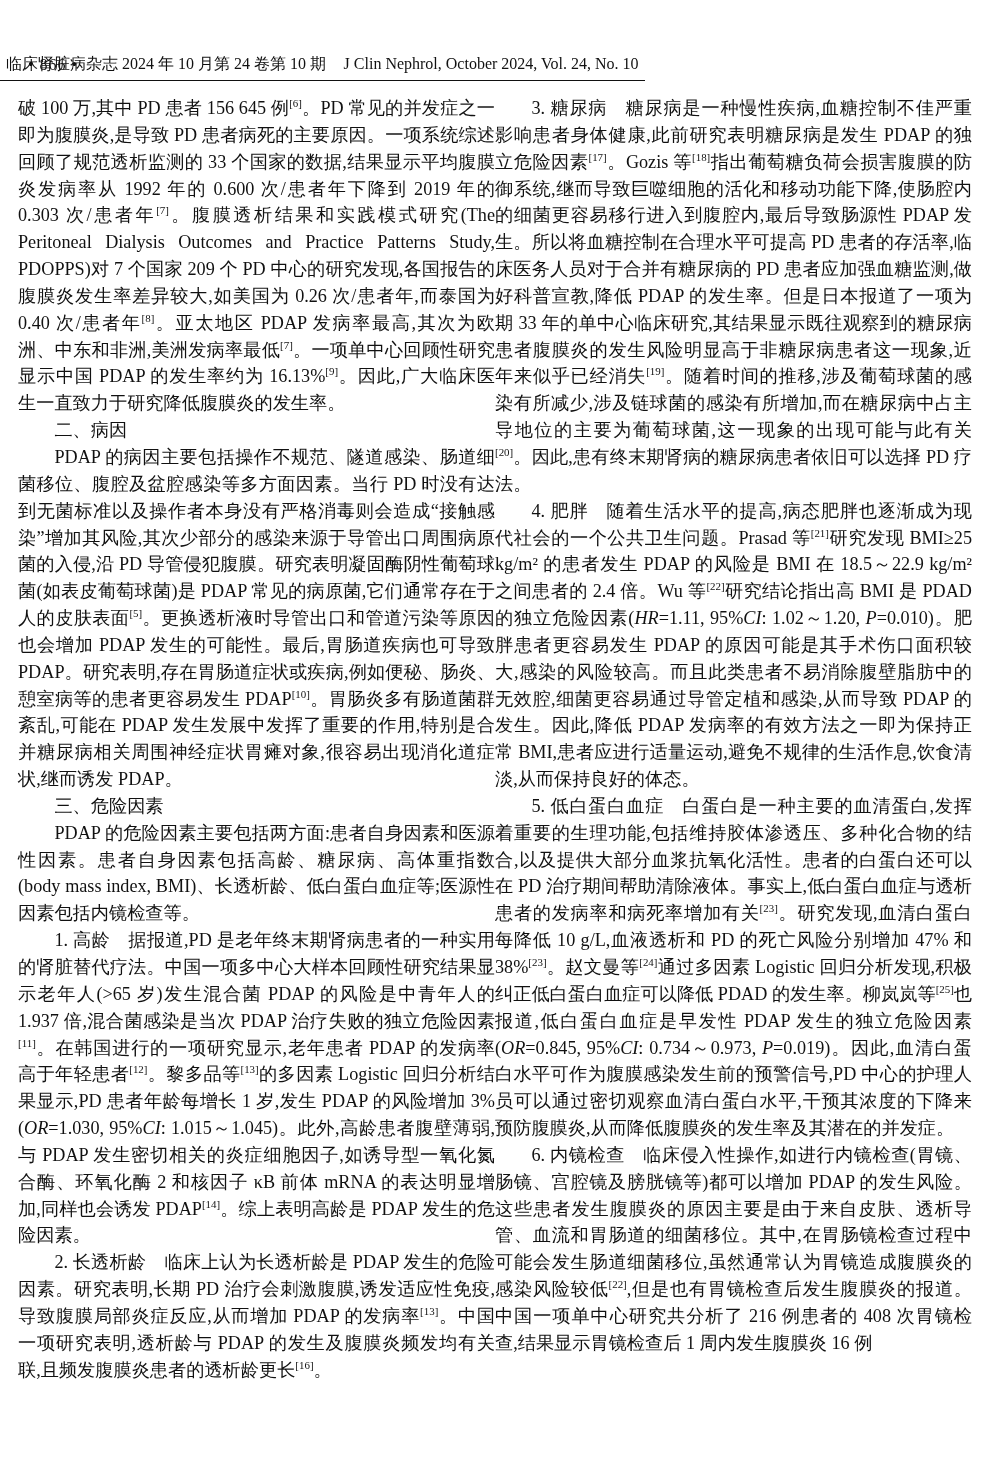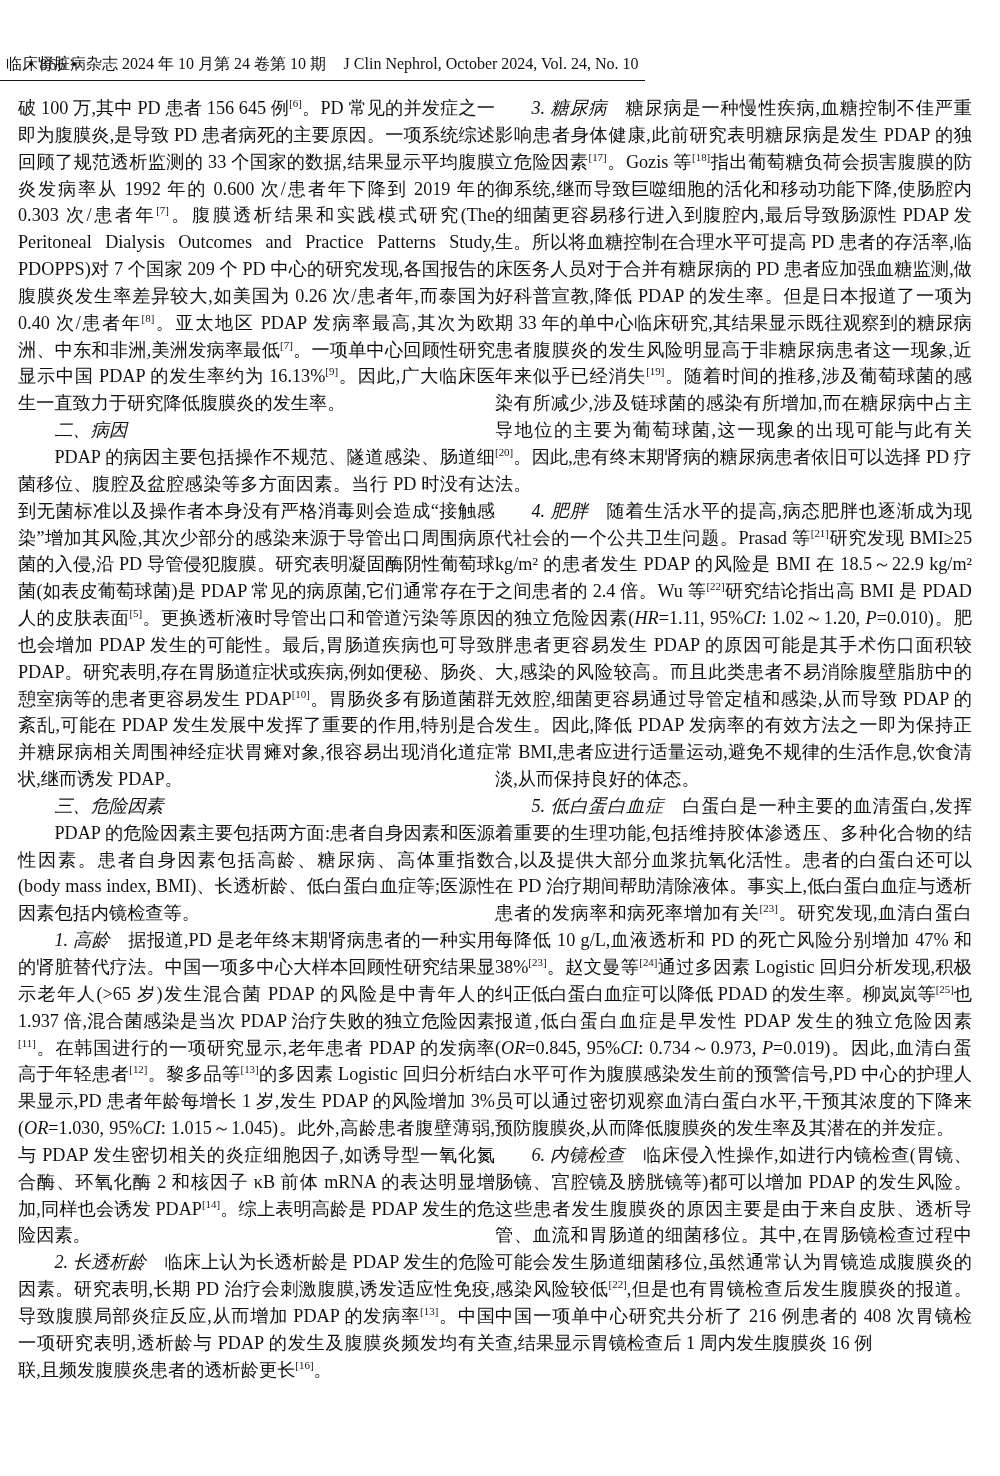--- a/index.html
+++ b/index.html
@@ -17,21 +17,21 @@
     padding:0 6px 5px 6px;font-size:16px;white-space:nowrap;
   }
   .journal-en{margin-left:1.1em;}
   .content{display:flex;padding:9px 15px 0 18px;}
   .col{
     width:477px;font-size:18.2px;line-height:26.85px;
     text-align:justify;text-justify:inter-ideograph;
   }
   .para{margin:0;text-indent:2em;}
   .noindent{text-indent:0;}
-  .heading,.lead{font-style:italic;}
+  .heading,.lead{}
   .lead{margin-right:1em;}
   sup{font-size:0.60em;line-height:0;vertical-align:super;}
   i{font-style:italic;}
 </style>
 </head>
 <body>
 
 <div class="page">
   <div class="header">
     <span class="pageno">• 866 •</span>

